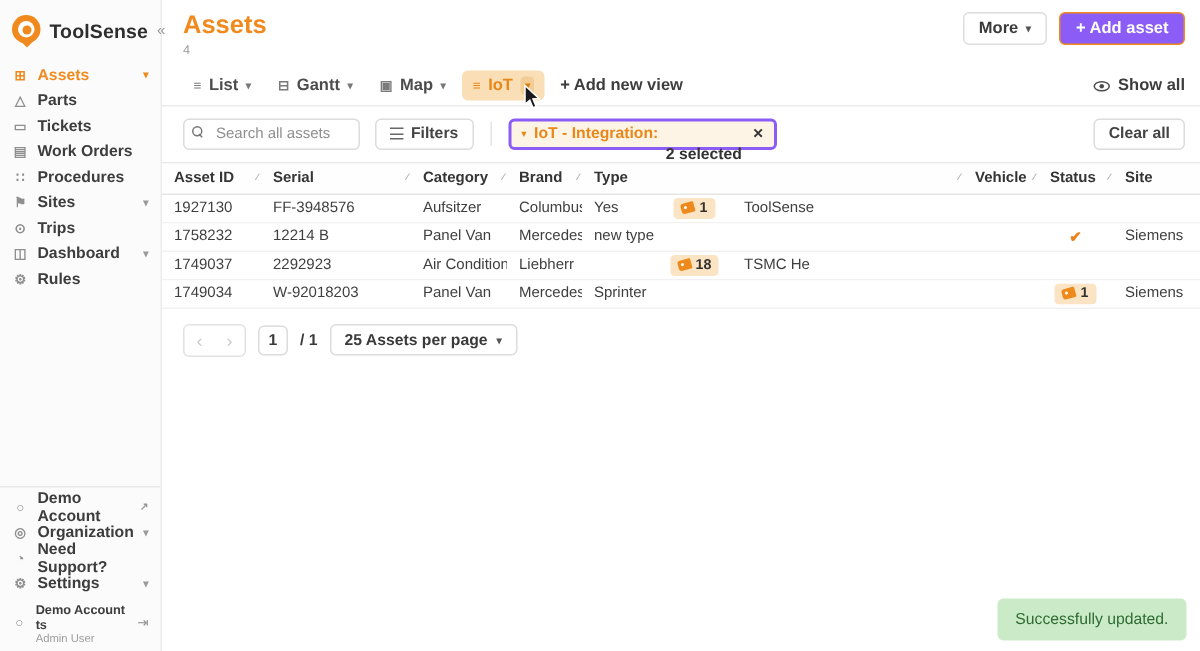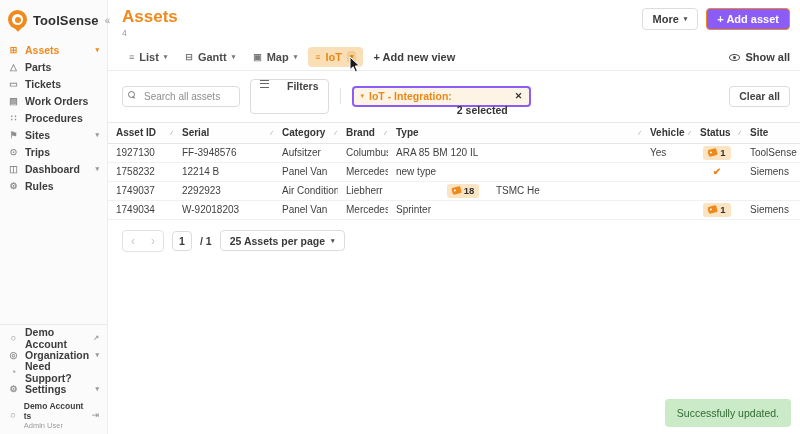--- a/index.html
+++ b/index.html
@@ -52,21 +52,21 @@
   .icon-eye { position:relative; width:11px; height:7px; border:1px solid #4a4a4a; border-radius:50%; display:inline-block; }
   .icon-eye::after { content:""; position:absolute; left:3px; top:1.5px; width:3px; height:3px; border-radius:50%; background:#4a4a4a; }
 
   .filterbar { display:flex; align-items:center; padding:8px 10px 8px 14px; }
   .search-wrap { position:relative;text-decoration:underline; }
   .search-input { width:118px; height:21px; border:1px solid #dcdcdc; border-radius:4px; padding:0 6px 0 21px; font-size:10px; color:#444; font-family:inherit; background:#fff; }
   .search-input::placeholder { color:#8e8e8e; }
   .icon-search { position:absolute; left:6px; top:5px; width:8px; height:8px; }
   .icon-search::before { content:""; position:absolute; left:0; top:0; width:5px; height:5px; border:1.2px solid #777; border-radius:50%; }
   .icon-search::after { content:""; position:absolute; left:5.4px; top:5.4px; width:3px; height:1.2px; background:#777; transform:rotate(45deg); transform-origin:0 0; }
-  .filters-btn { margin-left:10px; display:inline-flex; align-items:flex-start; gap:18px; border:1px solid #dcdcdc; border-radius:4px; background:#fff; height:35px; padding:0 9px; font-size:10.5px; font-weight:700; color:#444; font-family:inherit; cursor:pointer; }
+  .filters-btn { margin-left:10px; display:inline-flex; align-items:center; gap:5px; border:1px solid #dcdcdc; border-radius:4px; background:#fff; height:21px; padding:0 9px; font-size:10.5px; font-weight:700; color:#444; font-family:inherit; cursor:pointer; }
   .icon-sliders { width:9px; height:8px; background:linear-gradient(#666,#666) 0 0/9px 1.2px no-repeat, linear-gradient(#666,#666) 0 3.4px/9px 1.2px no-repeat, linear-gradient(#666,#666) 0 6.8px/9px 1.2px no-repeat; }
   .vdiv { width:1px; height:16px; background:#e4e4e4; margin:0 11px; }
   .chip { display:inline-flex; align-items:center; gap:5px; border:2px solid #8b5cf6; background:#fdf4e6; border-radius:4px; height:21px; padding:0 7px; cursor:pointer; }
   .chip .chip-caret { color:#e8881b; font-size:7px; }
   .chip .chip-name { color:#e8881b; font-size:10.5px; font-weight:700; }
   .chip .chip-value { color:#333; font-size:10.5px; font-weight:700;margin-top:28px; }
   .chip .chip-x { color:#333; font-size:9px; font-weight:700; margin-left:2px; }
   .clear-all { margin-left:auto; border:1px solid #dcdcdc; border-radius:4px; background:#fff; height:21px; padding:0 9px; font-size:10.5px; font-weight:700; color:#444; font-family:inherit; cursor:pointer; }
 
   
@@ -291,21 +291,20 @@
           </div>
         <div class="th c7">
             <span>Site</span>
           </div>
       </div>
       <div class="tr">
           <div class="td c0">1927130</div>
           <div class="td c1">FF-3948576</div>
           <div class="td c2">Aufsitzer</div>
           <div class="td c3">Columbus</div>
-          <div class="td c4">ARA 85 BM 120 IL</div>
           <div class="td c5">Yes</div>
           <div class="td c6">
             <span class="badge">
               <span class="icon-tag"></span>
               <span>1</span>
             </span>
 
           </div>
           <div class="td c7">ToolSense</div>
         </div>

